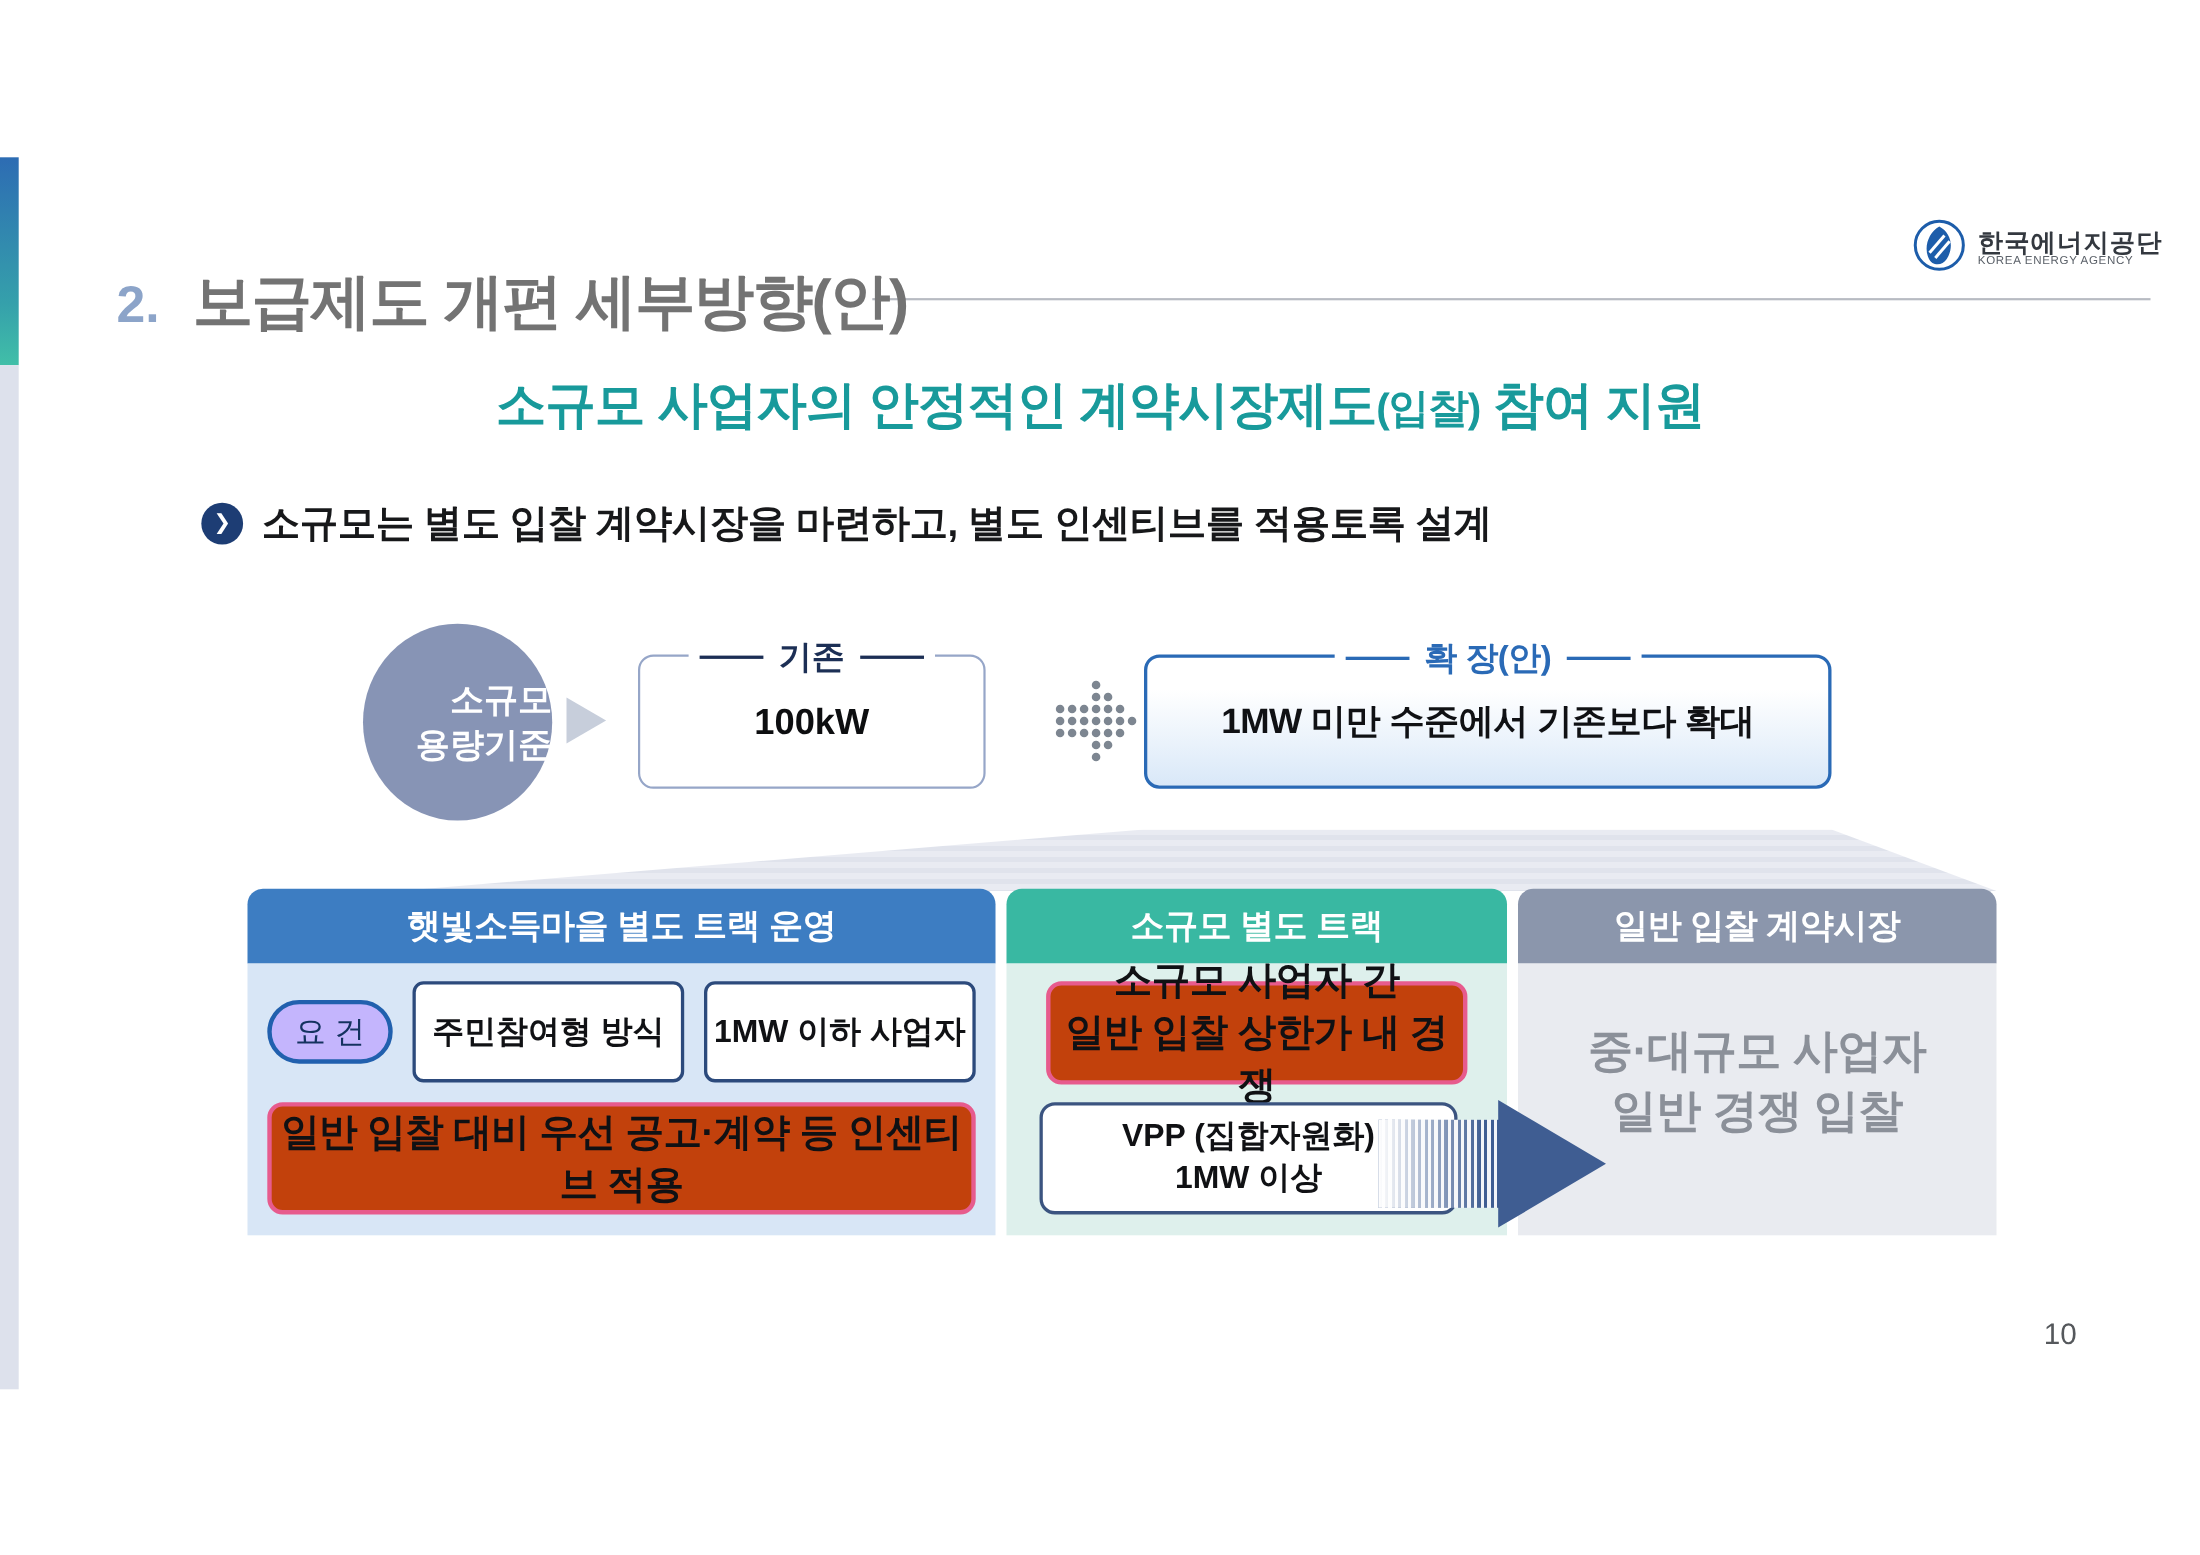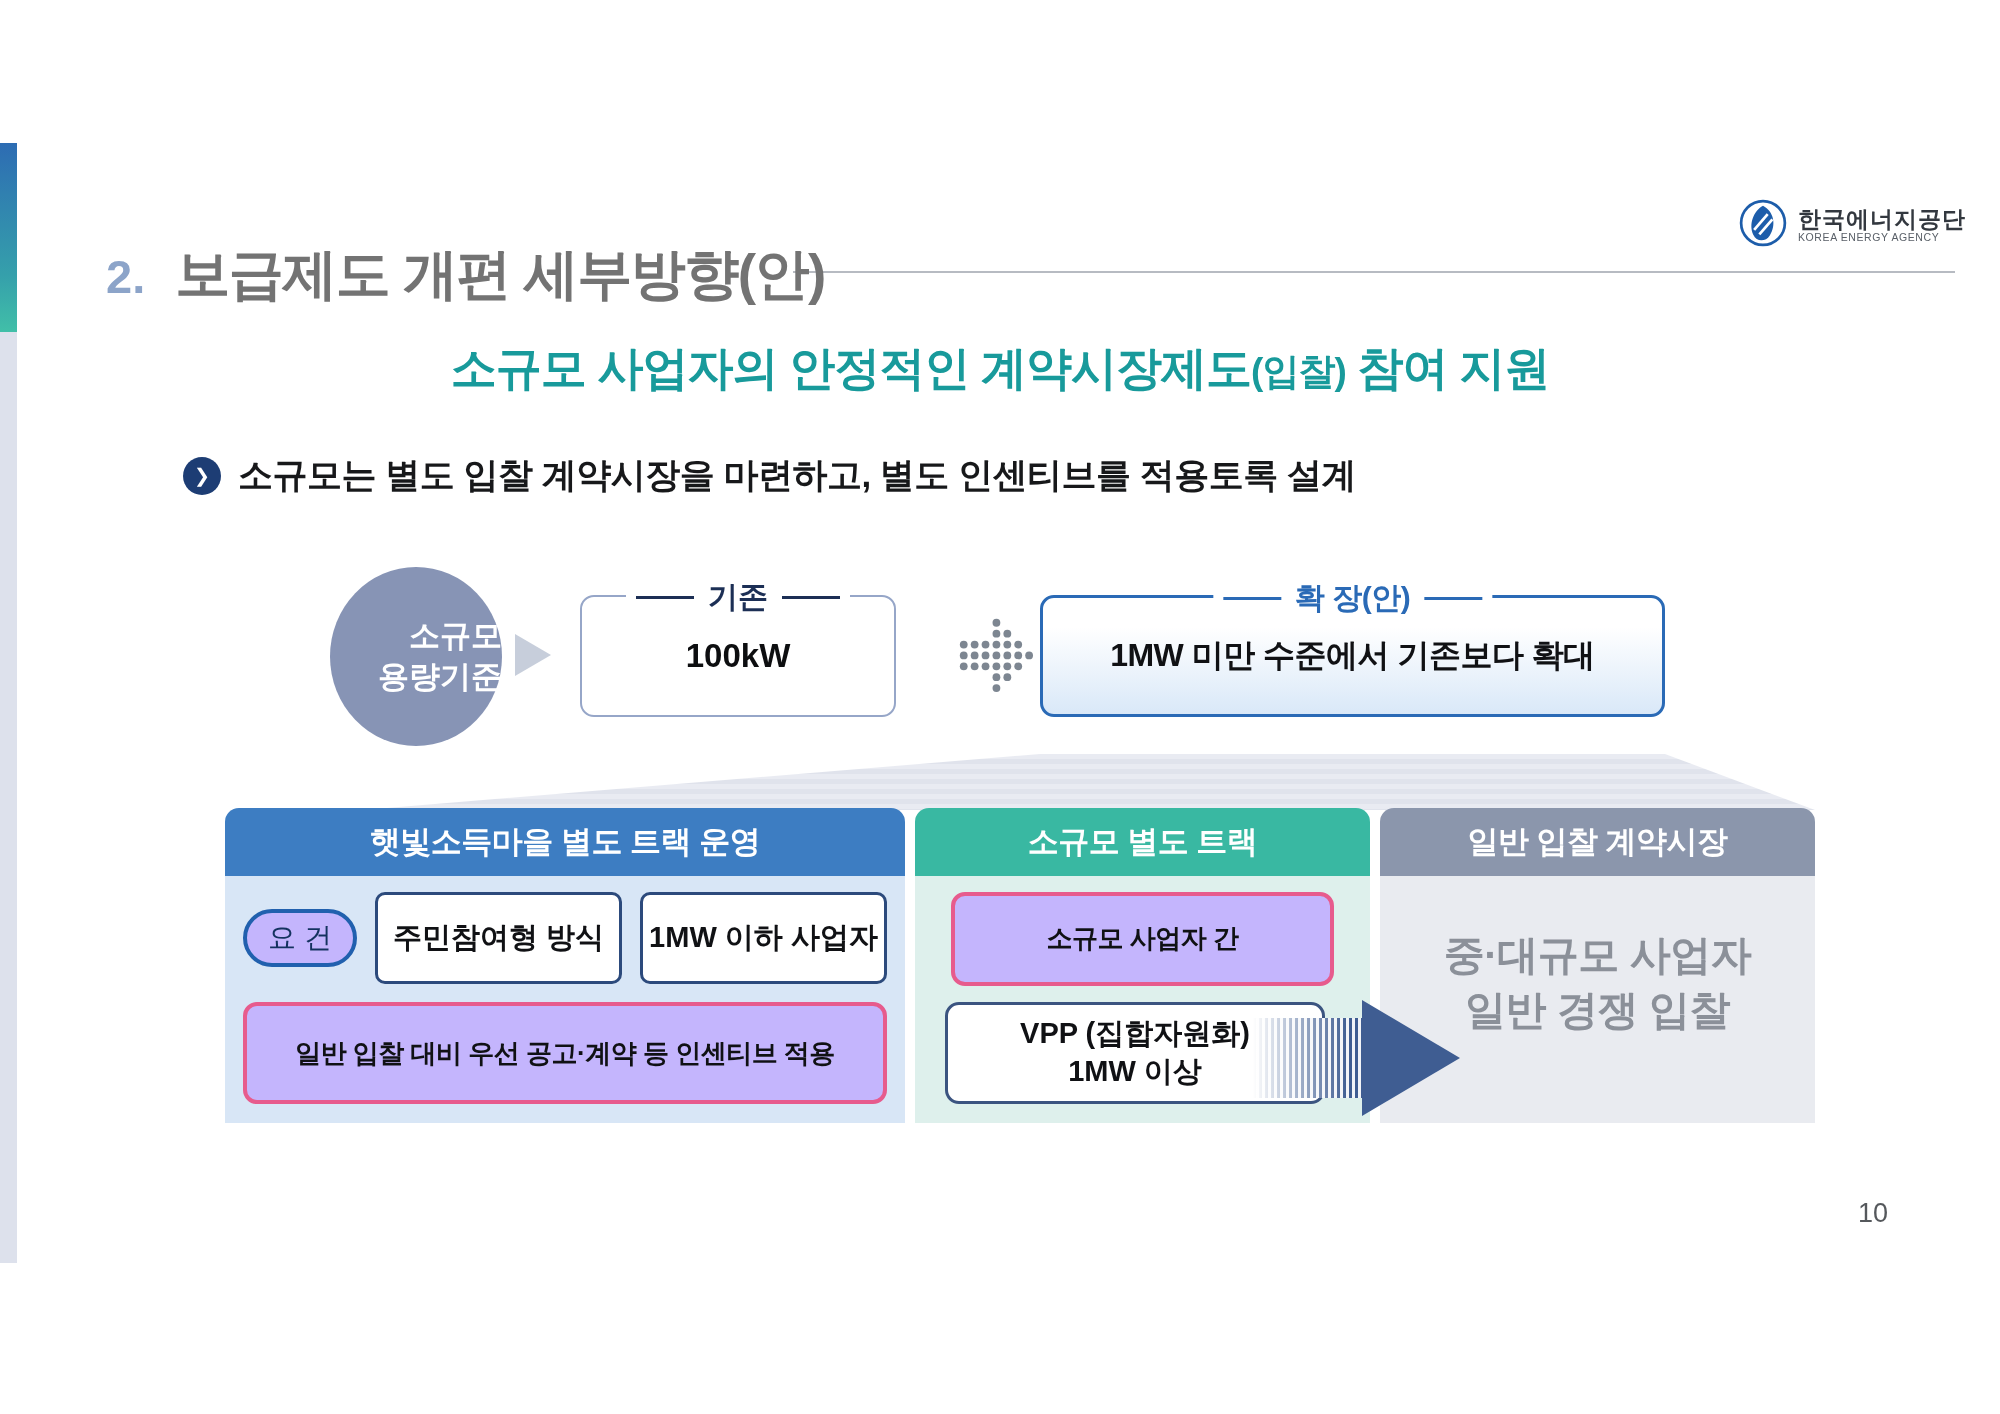--- a/index.html
+++ b/index.html
@@ -79,23 +79,23 @@
   .col3 { left:1380px; width:435px; }
   .col3 .col-header { background:#8b96ac; }
   .col3 .col-body { background:#e9ebf0; }
 
   .req-row { position:absolute; left:18px; right:18px; top:16px; display:flex; gap:18px; align-items:center; }
   .req-pill { width:114px; height:58px; flex:0 0 auto; background:#c4b5fd; border:4px solid #2160ae;
     border-radius:32px; display:flex; align-items:center; justify-content:center;
     font-size:28px; font-weight:400; color:#14325f; }
   .white-box { flex:1; height:92px; background:#fff; border:3px solid #2c4a7c; border-radius:10px;
     display:flex; align-items:center; justify-content:center; font-size:29px; font-weight:700; color:#101114; }
-  .pink-box { background:#c4b5fd; border:4px solid #e75b8d; border-radius:14px;
+  .pink-box { background:#c2410c; border:4px solid #e75b8d; border-radius:14px;
     display:flex; flex-direction:column; align-items:center; justify-content:center;
-    font-size:26px; font-weight:700; color:#101114; letter-spacing:-0.5px; text-align:center; }
+    font-size:35px; font-weight:700; color:#101114; letter-spacing:-0.5px; text-align:center; }
   .incentive-box { position:absolute; left:18px; right:18px; top:126px; height:102px; }
   .compete-box { position:absolute; left:36px; right:36px; top:16px; height:94px; line-height:1.35; }
   .vpp-box { position:absolute; left:30px; right:45px; top:126px; height:102px; background:#fff;
     border:3px solid #3b5480; border-radius:14px; display:flex; flex-direction:column;
     align-items:center; justify-content:center; font-size:29px; font-weight:700; color:#101114; line-height:1.3; }
 
   
   .big-arrow-tail { position:absolute; left:1253px; top:1018px; width:112px; height:80px;
     background:repeating-linear-gradient(90deg,#3f5d92 0 3px,#f2f4f8 3px 6px); }
   .big-arrow-tail::after { content:""; position:absolute; inset:0;
@@ -214,20 +214,21 @@
       </div>
       <div class="pink-box incentive-box">일반 입찰 대비 우선 공고·계약 등 인센티브 적용</div>
     </div>
   </div>
 
   <div class="col col2">
     <div class="col-header">소규모 별도 트랙</div>
     <div class="col-body">
       <div class="pink-box compete-box">
         <span>소규모 사업자 간</span>
+        <span>일반 입찰 상한가 내 경쟁</span>
       </div>
       <div class="vpp-box">
         <span>VPP (집합자원화)</span>
         <span>1MW 이상</span>
       </div>
     </div>
   </div>
 
   <div class="col col3">
     <div class="col-header">일반 입찰 계약시장</div>

